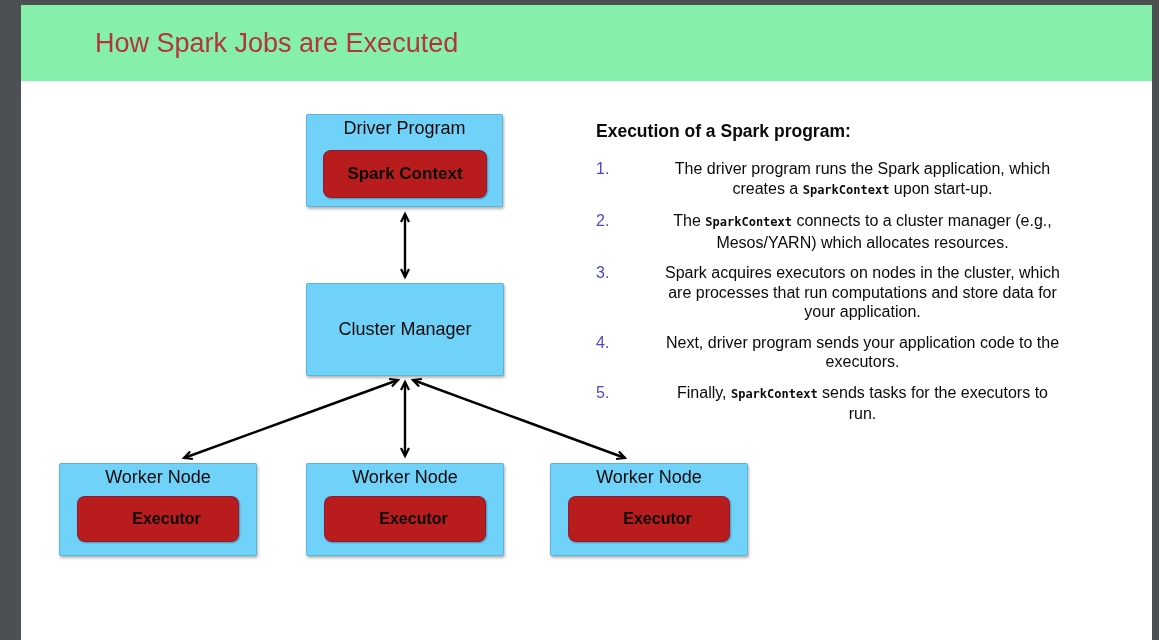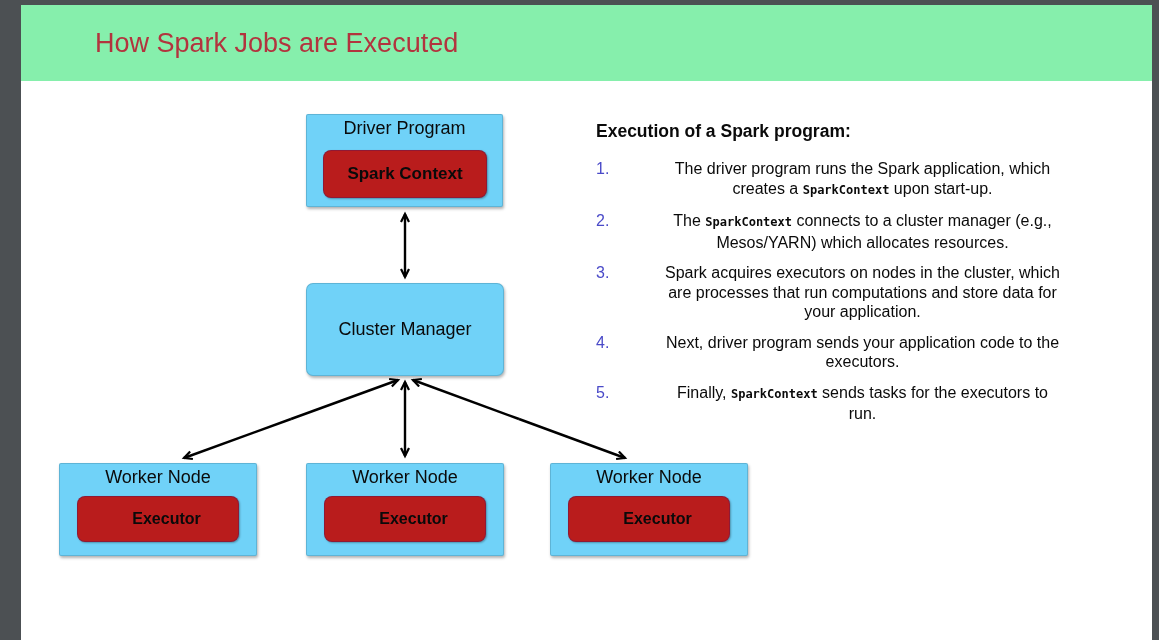--- a/index.html
+++ b/index.html
@@ -31,21 +31,21 @@
   .node.centered .node-label { padding-top:0; }
   .inner {
     position:absolute; background:#b91c1c;
     border:1px solid rgba(70,20,100,0.35); border-radius:8px;
     box-shadow:1px 1px 2px rgba(0,0,0,0.30); box-sizing:border-box;
     display:flex; align-items:center; justify-content:center;
     font-weight:bold; color:#0a0a0a;
   }
   #driver        { left:306px; top:114px; width:197px; height:93px; }
   #spark-context { left:323px; top:150px; width:164px; height:48px; font-size:17px; }
-  #cluster       { left:306px; top:283px; width:198px; height:93px;border-radius:7px; }
+  #cluster       { left:306px; top:283px; width:198px; height:93px; }
   .worker        { top:463px; width:198px; height:93px; }
   #worker-1 { left:59px; }  #worker-2 { left:306px; }  #worker-3 { left:550px; }
   .executor { top:496px; width:162px; height:46px; font-size:16px;padding-left:17px; }
   #executor-1 { left:77px; } #executor-2 { left:324px; } #executor-3 { left:568px; }
 
   
   #arrows { position:absolute; left:0; top:0; width:1159px; height:640px; pointer-events:none; }
 
   
   .panel { position:absolute; left:596px; top:121px; width:505px; color:#0a0a0a; }

